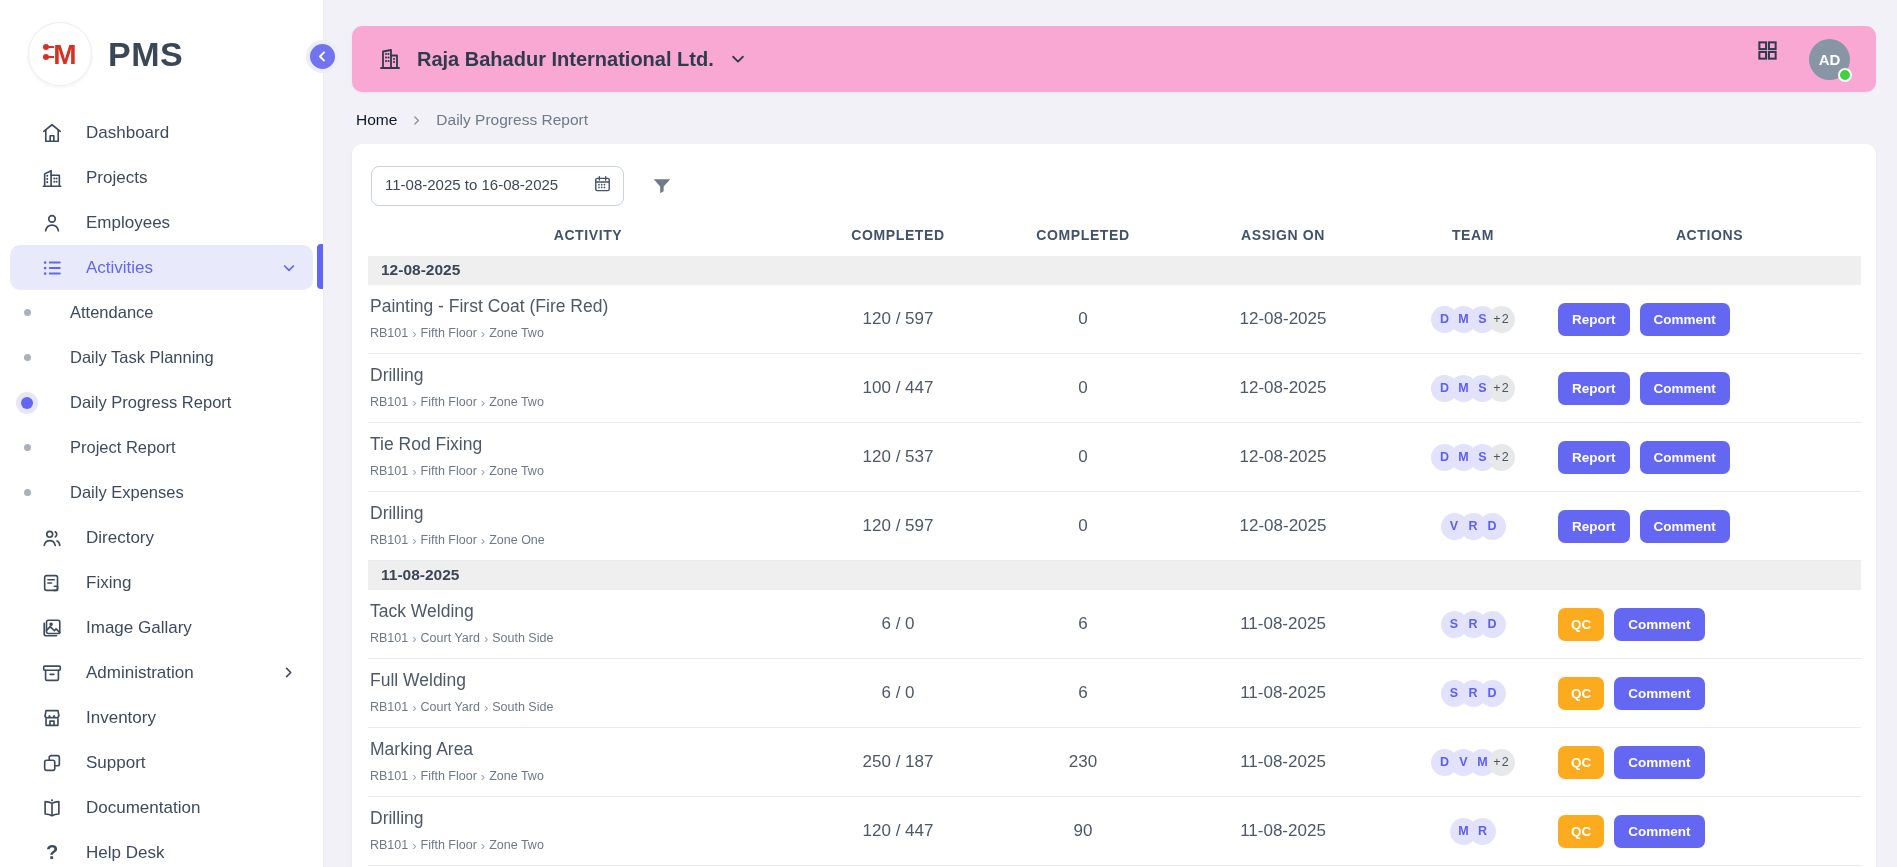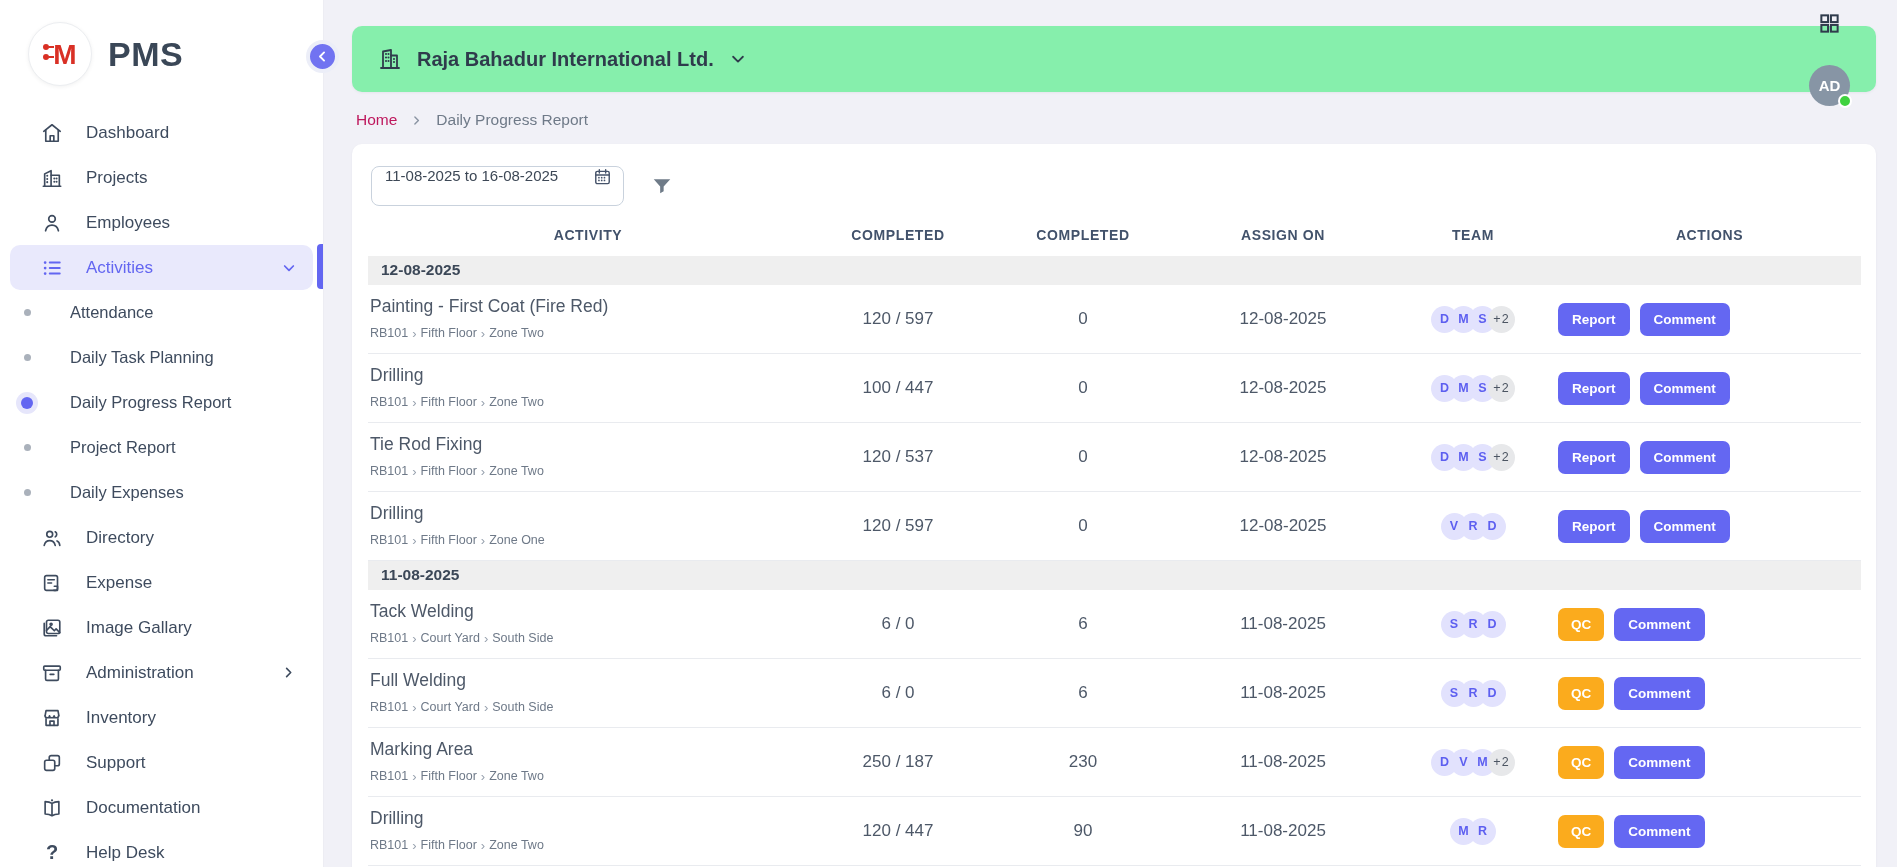--- a/index.html
+++ b/index.html
@@ -46,48 +46,48 @@
   }
   .help-q { font-size:20px; font-weight:700; color:#3e4b5e; width:24px; text-align:center; }
   .collapse-btn {
     position:absolute; top:40px; right:-16px; width:33px; height:33px; border-radius:50%;
     background:#7173f1; border:4px solid #eceef8; color:#fff; display:flex;
     align-items:center; justify-content:center; cursor:pointer; z-index:9;
   }
   
   .main { flex:1; padding:26px 22px 0 28px; display:flex; flex-direction:column; height:100%; }
   .topbar {
-    background:#86efac; border-radius:10px; height:66px; display:flex; align-items:center;
+    background:#f9a8d4; border-radius:10px; height:66px; display:flex; align-items:center;
     justify-content:space-between; padding:0 26px; box-shadow:0 1px 3px rgba(20,20,60,.05);
   }
   .company { display:flex; align-items:center; gap:15px; cursor:pointer; }
   .company-name { font-size:20px; font-weight:700; color:#2f3b4c; }
-  .topbar-right { display:flex; align-items:center; gap:30px;flex-direction:column; }
+  .topbar-right { display:flex; align-items:flex-start; gap:30px; }
   .grid-icon { color:#2f3b4c; cursor:pointer; display:flex; }
   .avatar-wrap { position:relative; cursor:pointer; }
   .avatar {
     width:41px; height:41px; border-radius:50%; background:#8795a5; color:#fff;
     font-size:15px; font-weight:700; display:flex; align-items:center; justify-content:center;
   }
   .status-dot {
     position:absolute; right:-2px; bottom:-2px; width:14px; height:14px; border-radius:50%;
     background:#3fd23f; border:2.5px solid #fff;
   }
   .breadcrumb { display:flex; align-items:center; gap:13px; margin:19px 0 15px 4px; font-size:15.5px; }
-  .bc-home { color:#be185d; cursor:pointer; }
+  .bc-home { color:#0f172a; cursor:pointer; }
   .bc-sep { color:#8a94a2; display:flex; }
   .bc-current { color:#6f7a88; }
   .content-card {
     background:#fff; border-radius:10px 10px 0 0; flex:1;
     padding:22px 15px 0 16px; box-shadow:0 1px 3px rgba(20,20,60,.05); overflow:hidden;
   }
   .filter-row { display:flex; align-items:center; padding-left:3px; }
   .date-input {
     width:253px; height:40px; border:1.5px solid #c9d2dd; border-radius:8px;
-    display:flex; align-items:flex-start; justify-content:space-between;
+    display:flex; align-items:flex-end; justify-content:space-between;
     padding:0 11px 12px 13px; font-size:15px; color:#3d4856; background:#fff; cursor:pointer;
   }
   .date-input .cal { color:#46536a; display:flex; }
   .funnel { margin-left:27px; color:#6f7b88; cursor:pointer; display:flex; }
   
   .tbl { margin-top:21px; }
   .tbl-head, .tbl-row { display:grid; grid-template-columns:440px 180px 190px 210px 170px 303px; }
   .tbl-head { padding-bottom:13px; }
   .th { font-size:14px; font-weight:700; letter-spacing:.6px; color:#42526b; text-align:center; }
   .group-bar {
@@ -221,21 +221,21 @@
       <span>Directory</span>
     </div>
     <div class="nav-item">
       <span class="nicon">
         <svg width="22" height="22" viewBox="0 0 24 24" fill="none" stroke="currentColor" stroke-width="1.8" stroke-linecap="round" stroke-linejoin="round">
             <rect x="4" y="4" width="14" height="16" rx="2"></rect>
             <path d="M7.5 8.5h7M7.5 12h4"></path>
             <path d="M14.5 15.5h3.5v4.5h-4"></path>
           </svg>
       </span>
-      <span>Expense</span>
+      <span>Fixing</span>
     </div>
     <div class="nav-item">
       <span class="nicon">
         <svg width="22" height="22" viewBox="0 0 24 24" fill="none" stroke="currentColor" stroke-width="1.8" stroke-linecap="round" stroke-linejoin="round">
             <rect x="6" y="3.5" width="14.5" height="14.5" rx="2"></rect>
             <path d="M6 14.5l4-4 4.5 4.5 2-2 4 4"></path>
             <circle cx="11" cy="8" r="1.1"></circle>
             <path d="M3.5 7v11.5a2 2 0 0 0 2 2H17"></path>
           </svg>
       </span>

